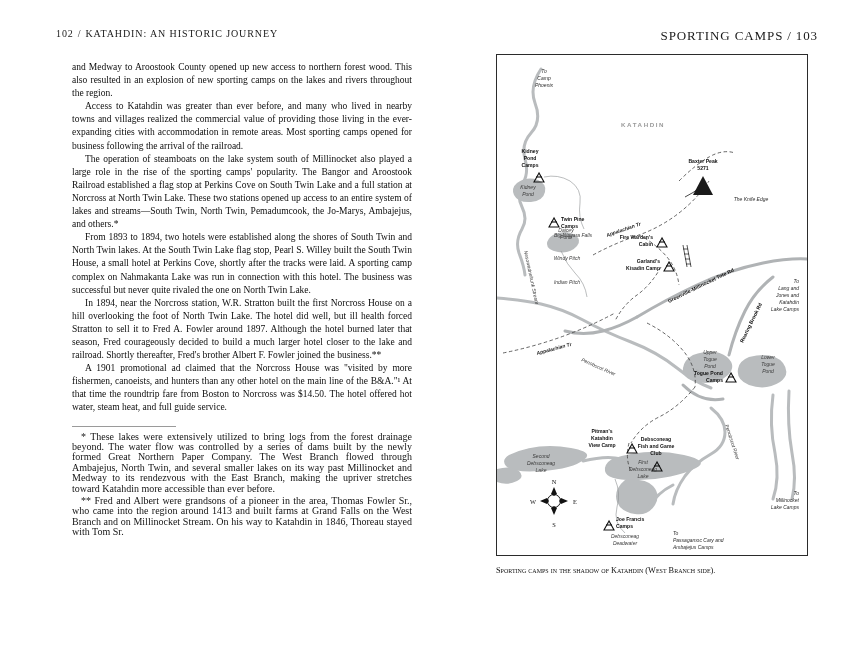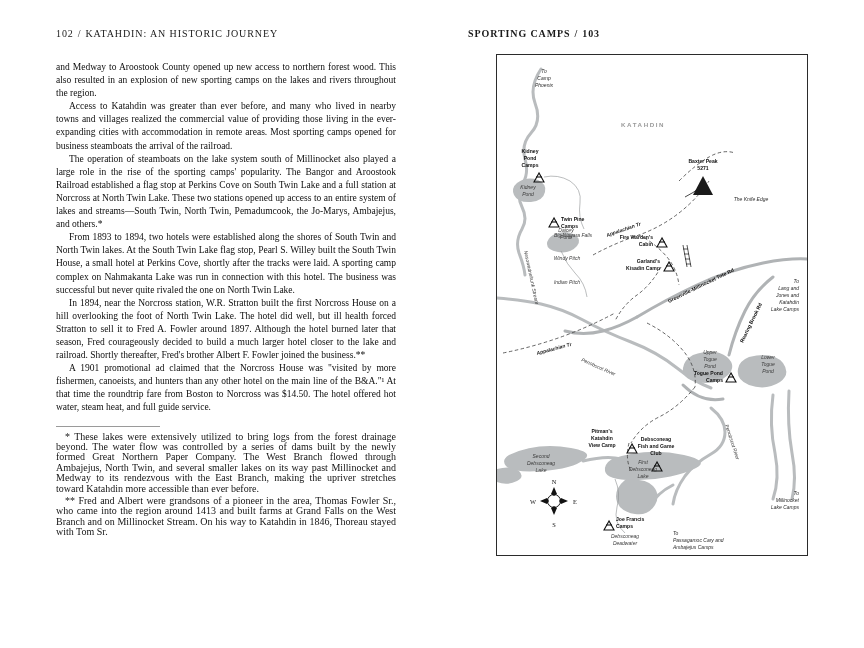--- a/index.html
+++ b/index.html
@@ -34,20 +34,21 @@
     font-variant: small-caps;
     text-transform: uppercase;
     color: #1a1a1a;
     white-space: nowrap;
   }
   .runhead .sep { padding: 0 4px; }
 
   .body-col {
     margin-top: 22px;
     width: 340px;
+    margin-left: 16px;
   }
   .body-col p {
     margin: 0;
     font-size: 9.5px;
     line-height: 13.1px;
     text-align: justify;
     text-justify: inter-word;
     hyphens: manual;
     color: #0d0d0d;
   }
@@ -70,27 +71,26 @@
 
   
   .page-right {
     position: absolute;
     left: 468px;
     top: 28px;
     width: 350px;
     height: 560px;
   }
   .runhead-right {
-    text-align: left;
-    font-size: 10px;
+    text-align: right;
+    font-size: 13px;
     letter-spacing: 0.9px;
     font-variant: small-caps;
     text-transform: uppercase;
     white-space: nowrap;
-    font-weight: bold;
   }
 
   .map-frame {
     position: absolute;
     left: 28px;
     top: 26px;
     width: 310px;
     height: 500px;
     border: 1px solid #2b2b2b;
     background: #ffffff;
@@ -125,21 +125,21 @@
 <div class="spread">
 
   <div class="page-left">
 
     <div class="runhead">
       <span>102</span><span class="sep">/</span><span>Katahdin: An Historic Journey</span>
     </div>
 
     <div class="body-col">
       <p>and Medway to Aroostook County opened up new access to northern forest wood. This also resulted in an explosion of new sporting camps on the lakes and rivers throughout the region.</p>
-      <p class="indent">Access to Katahdin was greater than ever before, and many who lived in nearby towns and villages realized the commercial value of providing those living in the ever-expanding cities with accommodation in remote areas. Most sporting camps opened for business steamboats the arrival of the railroad.</p>
+      <p class="indent">Access to Katahdin was greater than ever before, and many who lived in nearby towns and villages realized the commercial value of providing those living in the ever-expanding cities with accommodation in remote areas. Most sporting camps opened for business following the arrival of the railroad.</p>
       <p class="indent">The operation of steamboats on the lake system south of Millinocket also played a large role in the rise of the sporting camps' popularity. The Bangor and Aroostook Railroad established a flag stop at Perkins Cove on South Twin Lake and a full station at Norcross at North Twin Lake. These two stations opened up access to an entire system of lakes and streams—South Twin, North Twin, Pemadumcook, the Jo-Marys, Ambajejus, and others.*</p>
       <p class="indent">From 1893 to 1894, two hotels were established along the shores of South Twin and North Twin lakes. At the South Twin Lake flag stop, Pearl S. Willey built the South Twin House, a small hotel at Perkins Cove, shortly after the tracks were laid. A sporting camp complex on Nahmakanta Lake was run in connection with this hotel. The business was successful but never quite rivaled the one on North Twin Lake.</p>
       <p class="indent">In 1894, near the Norcross station, W.R. Stratton built the first Norcross House on a hill overlooking the foot of North Twin Lake. The hotel did well, but ill health forced Stratton to sell it to Fred A. Fowler around 1897. Although the hotel burned later that season, Fred courageously decided to build a much larger hotel closer to the lake and railroad. Shortly thereafter, Fred's brother Albert F. Fowler joined the business.**</p>
       <p class="indent">A 1901 promotional ad claimed that the Norcross House was "visited by more fishermen, canoeists, and hunters than any other hotel on the main line of the B&amp;A."¹ At that time the roundtrip fare from Boston to Norcross was $14.50. The hotel offered hot water, steam heat, and full guide service.</p>
 
       <div class="fn-rule"></div>
       <div class="footnotes">
         <p class="indent">* These lakes were extensively utilized to bring logs from the forest drainage beyond. The water flow was controlled by a series of dams built by the newly formed Great Northern Paper Company. The West Branch flowed through Ambajejus, North Twin, and several smaller lakes on its way past Millinocket and Medway to its rendezvous with the East Branch, making the upriver stretches toward Katahdin more accessible than ever before.</p>
         <p class="indent">** Fred and Albert were grandsons of a pioneer in the area, Thomas Fowler Sr., who came into the region around 1413 and built farms at Grand Falls on the West Branch and on Millinocket Stream. On his way to Katahdin in 1846, Thoreau stayed with Tom Sr.</p>
       </div>
@@ -370,15 +370,16 @@
           <path d="M43 446 l7 3 l2 -3 l-2 -3 z" fill="#111"></path>
           <text class="mt-compass" text-anchor="middle" x="57" y="429">N</text>
           <text class="mt-compass" text-anchor="middle" x="57" y="472">S</text>
           <text class="mt-compass" text-anchor="middle" x="78" y="449">E</text>
           <text class="mt-compass" text-anchor="middle" x="36" y="449">W</text>
         </g>
 
       </svg>
     </div>
 
+    <div class="figcaption">Sporting camps in the shadow of Katahdin (West Branch side).</div>
   </div>
 
 </div>
 
 </body></html>

